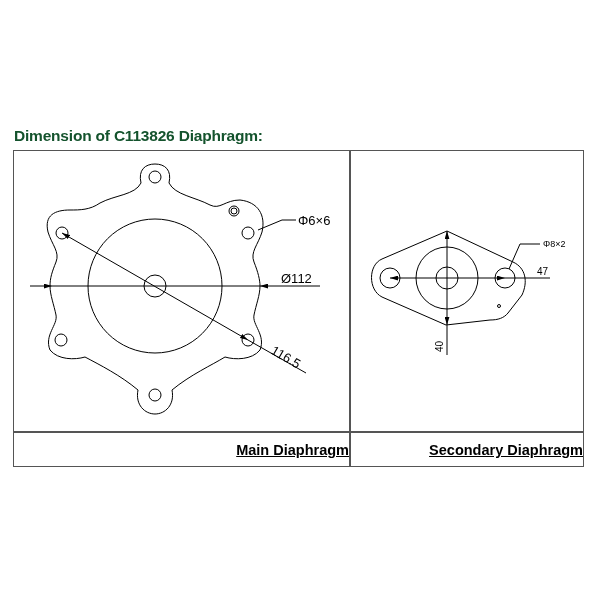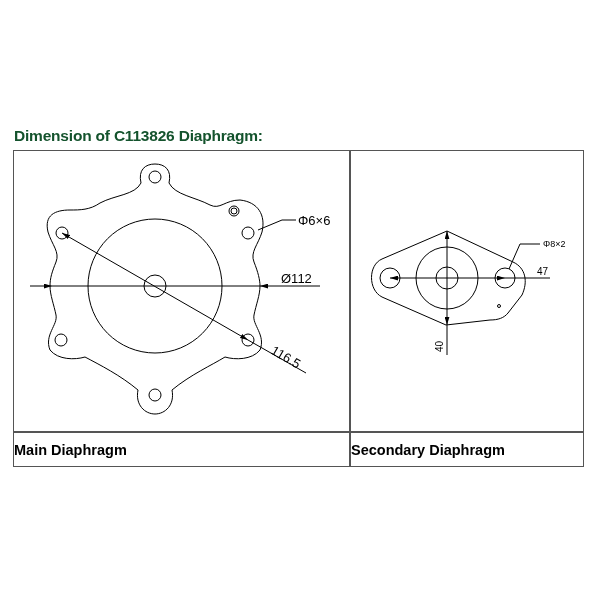--- a/index.html
+++ b/index.html
@@ -1,21 +1,21 @@
 <!DOCTYPE html>
 <html><head>
 <meta charset="utf-8">
 <style>
   html, body { margin: 0; padding: 0; background: #ffffff; }
   body { width: 600px; height: 600px; position: relative; overflow: hidden; font-family: "Liberation Sans", sans-serif; }
   .title { position: absolute; left: 14px; top: 127px; font-size: 15.5px; font-weight: bold; color: #14532d; letter-spacing: -0.2px; }
   .table { position: absolute; left: 13px; top: 150px; width: 571px; height: 317px; border: 1.5px solid #555; box-sizing: border-box; }
   .vdiv { position: absolute; left: 335px; top: 0; width: 1.5px; height: 100%; background: #555; }
   .hdiv { position: absolute; left: 0; top: 280px; width: 100%; height: 1.5px; background: #555; }
-  .label { position: absolute; top: 283px; height: 32px; line-height: 32px; text-align: left; font-size: 14.5px; font-weight: bold; color: #000; }
+  .label { position: absolute; top: 283px; height: 32px; line-height: 32px; text-align: right; font-size: 14.5px; font-weight: bold; color: #000; text-decoration: underline; }
   .label.main { left: 0; width: 335px; }
   .label.sec { left: 337px; width: 232px; }
   svg.drawing { position: absolute; left: 0; top: 0; }
   svg text { font-family: "Liberation Sans", sans-serif; fill: #000; }
 </style>
 </head>
 <body>
 
 <div class="title">Dimension of C113826 Diaphragm:</div>
 

